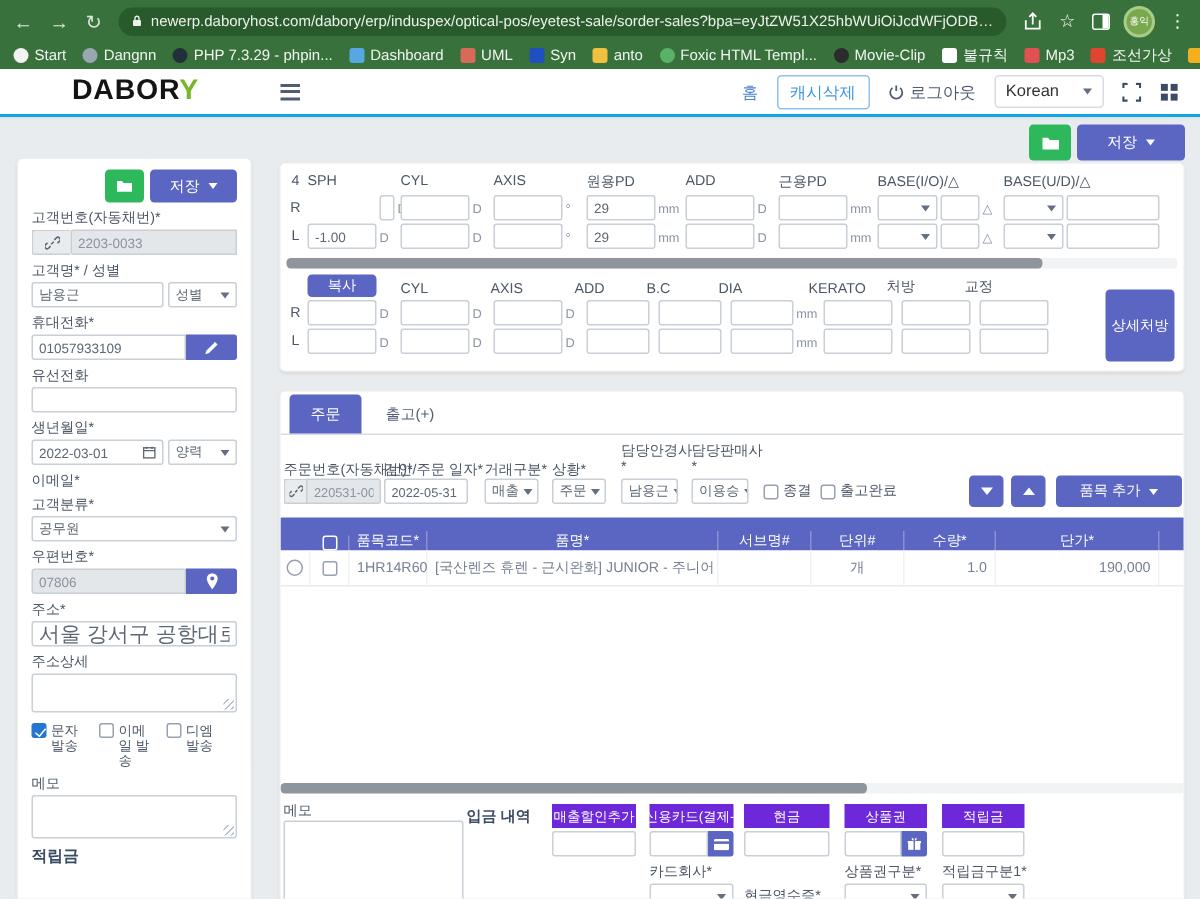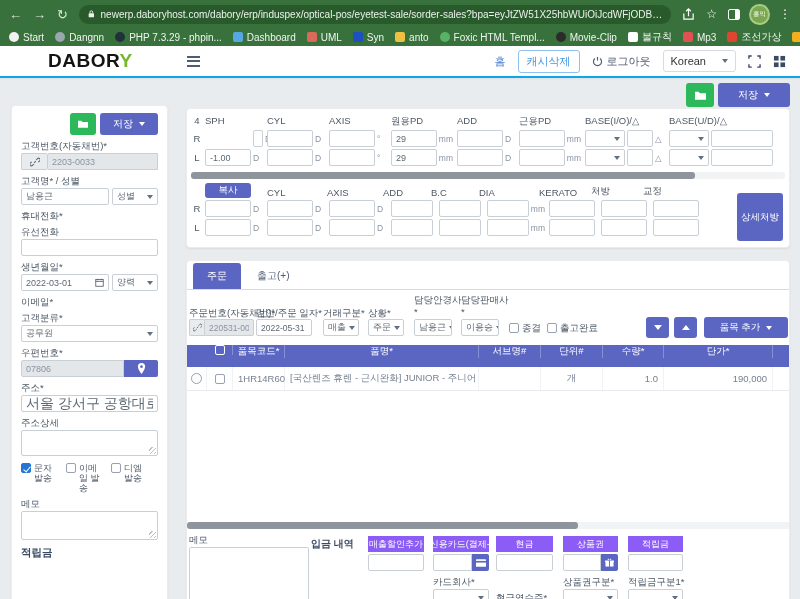--- a/index.html
+++ b/index.html
@@ -76,25 +76,25 @@
   .rxhead{display:flex;gap:4px;font-size:9.5px;color:#4d5866}
   .rxhead .rxg{display:block}
   .rl{width:8px;font-size:9.5px;color:#4d5866;flex:none;text-align:center}
 
   
   #ordcard{left:186px;top:260px;width:604px;height:360px;overflow:hidden}
   .tabbar{display:flex;align-items:flex-end;height:29px;border-bottom:1px solid #d8dbe0;padding-left:6px;gap:2px}
   .tab{height:26px;padding:0 14px;display:flex;align-items:center;font-size:10px;color:#4f5d73}
   .tab.active{background:#5b66c2;color:#fff;border-radius:3px 3px 0 0}
   .flbl{position:absolute;font-size:9.5px;color:#4d5866;white-space:nowrap}
-  .thead{position:absolute;left:0;width:604px;display:flex;background:#5b66c2;color:#fff;font-size:9.5px;height:22px;align-items:flex-start}
+  .thead{position:absolute;left:0;width:604px;display:flex;background:#5b66c2;color:#fff;font-size:9.5px;height:22px;align-items:flex-end}
   .thead>div{border-right:1px solid rgba(255,255,255,.28);display:flex;align-items:center;justify-content:center}
   .trow{position:absolute;left:0;width:604px;display:flex;font-size:9.5px;color:#768192;height:24px;align-items:stretch;border-bottom:1px solid #e7eaee;background:#fff}
   .trow>div{border-right:1px solid #f0f2f5;display:flex;align-items:center;padding:0 5px}
-  .ph{background:#8b5cf6;color:#fff;font-size:9px;height:16px;display:flex;align-items:center;justify-content:center;white-space:nowrap;overflow:hidden}
+  .ph{background:#6d28d9;color:#fff;font-size:9px;height:16px;display:flex;align-items:center;justify-content:center;white-space:nowrap;overflow:hidden}
   .pgroup{position:absolute;width:56px}
   .pgrow{display:flex;margin-top:2px}
   .pgrow .inp{flex:1;min-width:0}
   .minibtn{width:17px;height:17px;flex:none;border-radius:0 2px 2px 0}
 </style>
 </head>
 <body>
 
 <div id="chrome">
   <div class="ctoolbar">
@@ -246,20 +246,29 @@
   <div class="lbl fld-l">고객명* / 성별</div>
   <div class="fld-c">
     <input class="inp" style="flex: 1 1 0%;" value="남용근">
     <div class="selbox" style="width:46px">
         <span>성별</span>
         <span class="caret"></span>
       </div>
   </div>
 
   <div class="lbl fld-l">휴대전화*</div>
+  <div class="grp">
+    <input class="inp" value="01057933109" style="">
+    <button class="pbtn tail" style="width:34px;height:17px">
+      <svg width="10" height="10" viewBox="0 0 12 12">
+          <path d="M1 11l1-3 6.5-6.5 2 2L4 10z" fill="#fff"></path>
+          <path d="M8.5 1.5l2 2" stroke="#fff"></path>
+        </svg>
+    </button>
+  </div>
 
   <div class="lbl fld-l">유선전화</div>
   <div class="fld-c">
       <input class="inp" style="flex: 1 1 0%;">
     </div>
 
   <div class="lbl fld-l">생년월일*</div>
   <div class="fld-c">
     <div class="selbox" style="flex:1;justify-content:space-between">
       <span>2022-03-01</span>

